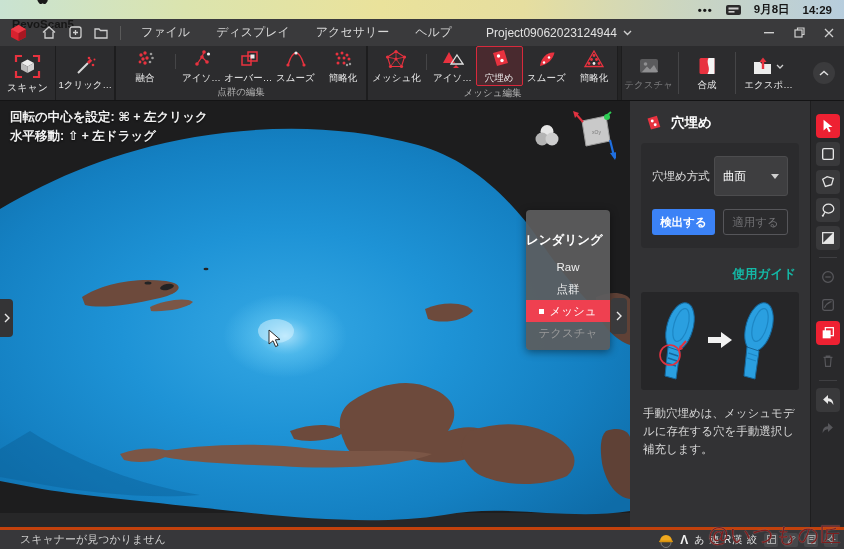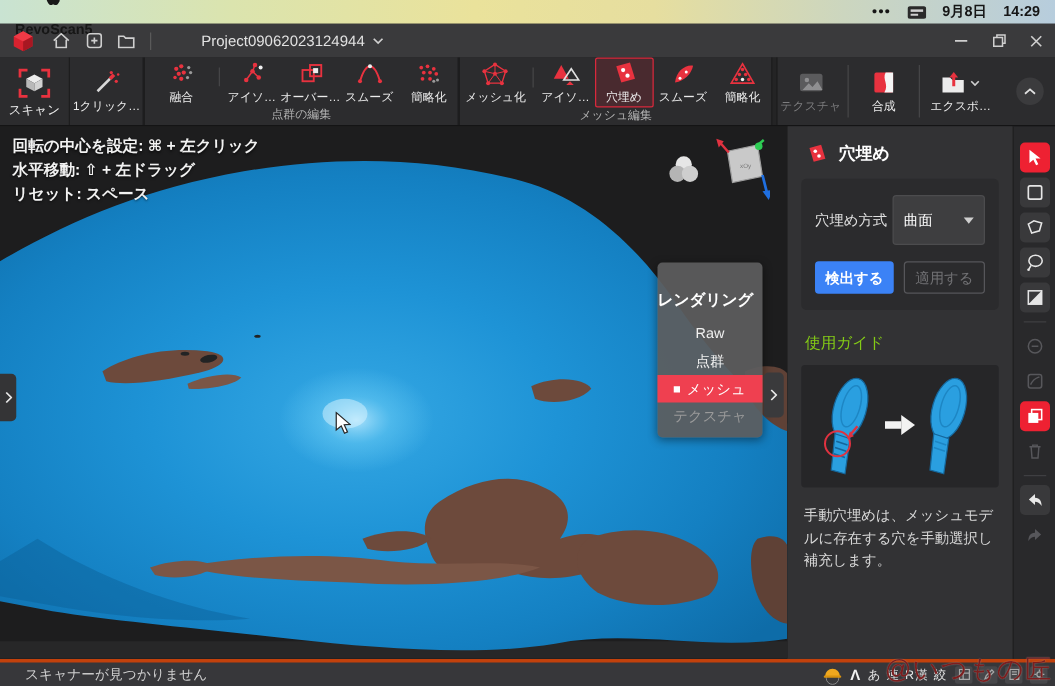--- a/index.html
+++ b/index.html
@@ -73,21 +73,21 @@
   .sp-card { margin:0 11px; background:#2b2b2d; border-radius:4px; padding:13px 11px; }
   .sp-row { display:flex; align-items:center; justify-content:space-between; }
   .sp-label { font-size:11.5px; color:#e0e0e0; }
   .sp-select { width:74px; height:40px; background:#3e3e40; border:1px solid #4c4c4e; border-radius:3px;
     display:flex; align-items:center; justify-content:space-between; padding:0 8px; font-size:11.5px; color:#fff; }
   .caret-down { width:0; height:0; border-left:4px solid transparent; border-right:4px solid transparent; border-top:5px solid #cfcfcf; }
   .sp-btnrow { display:flex; gap:8px; margin-top:13px; }
   .btn { flex:1; height:26px; border-radius:3px; display:flex; align-items:center; justify-content:center; font-size:11.5px; }
   .btn-detect { background:#3b82f6; color:#fff; font-weight:600; }
   .btn-apply { background:transparent; border:1px solid #56565a; color:#717174; }
-  .sp-guide-title { margin:18px 14px 9px; font-weight:normal; font-size:12.5px; color:#84cc16; }
+  .sp-guide-title { margin:18px 14px 9px; font-weight:bold; font-size:12.5px; color:#14b8a6;text-align:right; }
   .sp-guide-box { margin:0 11px; height:98px; background:#262628; border-radius:3px;
     display:flex; align-items:center; justify-content:center; }
   .sp-guide-text { margin:15px 13px; font-size:11.5px; line-height:1.55; color:#d8d8d8; }
 
   
   .rail { width:34px; background:#29292b; border-left:1px solid #1e1e1f; display:flex; flex-direction:column;
     align-items:center; padding-top:13px; gap:4px; }
   .rail-btn { width:24px; height:24px; border-radius:4px; background:#39393b; display:flex; align-items:center; justify-content:center; }
   .rail-btn.active { background:#ee2132; }
   .rail-btn.ghost { background:transparent; }
@@ -148,20 +148,26 @@
         <rect x="1" y="1" width="11" height="11" rx="2" fill="none" stroke="#cfcfcf" stroke-width="1.3"></rect>
         <path d="M6.5 4v5M4 6.5h5" stroke="#cfcfcf" stroke-width="1.3"></path>
       </svg>
   </span>
   <span class="tb-ic">
     <svg width="14" height="12" viewBox="0 0 14 12">
         <path d="M1 2h4l1.5 1.5H13V11H1z" fill="none" stroke="#cfcfcf" stroke-width="1.3"></path>
       </svg>
   </span>
   <span class="tb-sep"></span>
+  <div class="tb-menus">
+    <span class="tb-menu">ファイル</span>
+    <span class="tb-menu">ディスプレイ</span>
+    <span class="tb-menu">アクセサリー</span>
+    <span class="tb-menu">ヘルプ</span>
+  </div>
   <div class="tb-project">
     <span>Project09062023124944</span>
     <svg width="9" height="6" viewBox="0 0 9 6">
         <path d="M1 1l3.5 3.5L8 1" fill="none" stroke="#cfcfcf" stroke-width="1.4"></path>
       </svg>
   </div>
   <div class="winbtns">
     <span class="winbtn">
       <svg width="10" height="2" viewBox="0 0 10 2">
           <rect width="10" height="1.4" fill="#cfcfcf"></rect>
@@ -421,21 +427,20 @@
       <g fill="#222324">
         <ellipse cx="167" cy="186" rx="7" ry="3" transform="rotate(-12 167 186)"></ellipse>
         <ellipse cx="148" cy="182" rx="3.5" ry="1.6"></ellipse>
         <ellipse cx="206" cy="168" rx="2.5" ry="1.2"></ellipse>
       </g>
     </svg>
 
     <div class="hints">
       <div>回転の中心を設定: ⌘ + 左クリック</div>
       <div>水平移動: ⇧ + 左ドラッグ</div>
-      <div>リセット: スペース</div>
     </div>
 
     <div class="light-widget">
       <svg width="26" height="26" viewBox="0 0 26 26">
           <circle cx="13" cy="8.5" r="6.5" fill="#e6e6e6"></circle>
           <circle cx="8" cy="16" r="6.5" fill="#b4b4b4"></circle>
           <circle cx="18" cy="16" r="6.5" fill="#cecece"></circle>
         </svg>
     </div>
 

